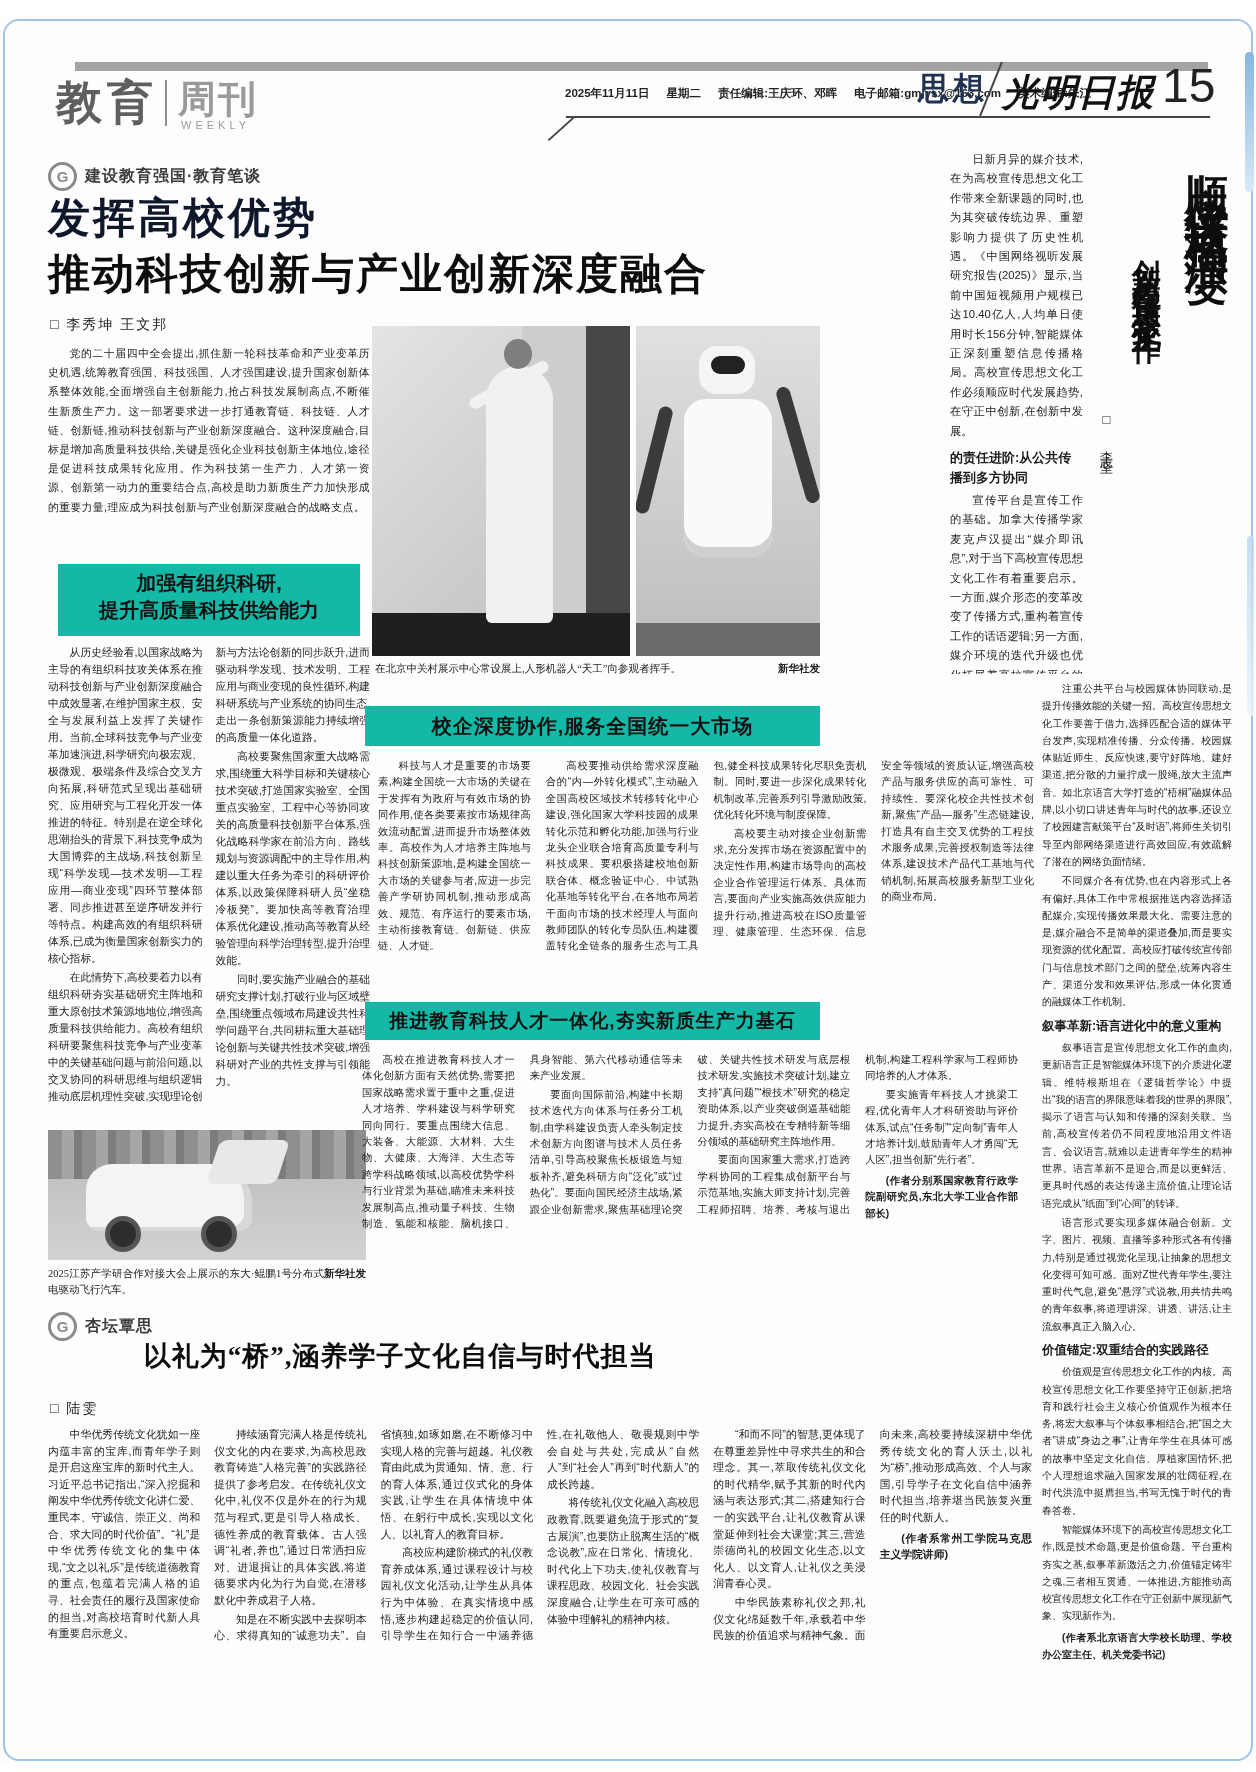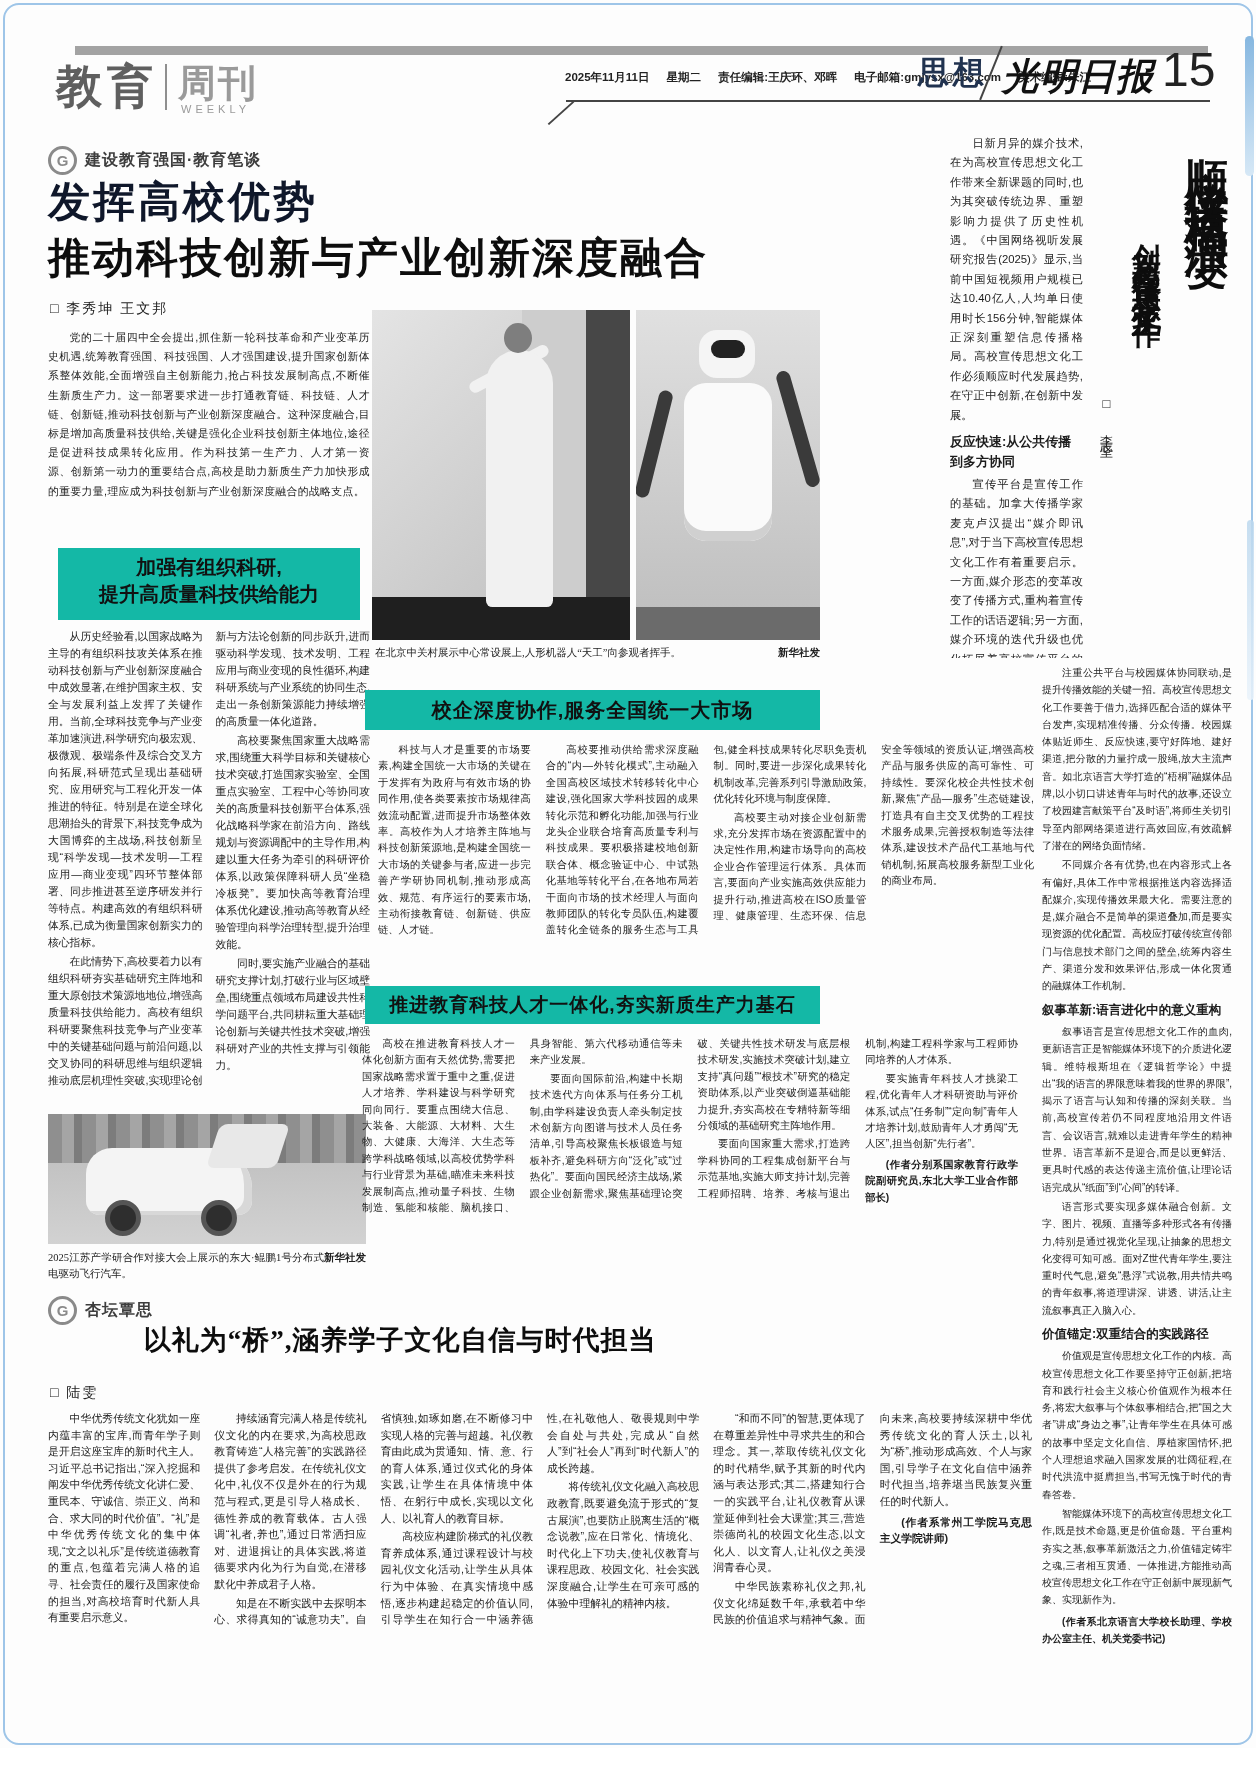--- a/index.html
+++ b/index.html
@@ -1,17 +1,17 @@
 <!DOCTYPE html>
 <html><head>
 <meta charset="utf-8">
 <style>
   html,body{margin:0;padding:0;background:#ffffff;}
   .page{position:relative;width:1256px;height:1748px;background:#fdfdfd;overflow:hidden;
-        font-family:"Liberation Sans","DejaVu Sans",sans-serif;color:#1c1c1c;}
+        font-family:"Liberation Sans","DejaVu Sans",sans-serif;color:#1c1c1c;margin-top:16px;}
   .frame{position:absolute;inset:3px;border:2px solid #9ec5e8;border-radius:16px;pointer-events:none;}
   .edge-bar1{position:absolute;right:2px;top:36px;width:9px;height:140px;
              background:linear-gradient(#86b7e0,#d6e8f6);border-radius:5px;}
   .edge-bar2{position:absolute;right:2px;top:520px;width:7px;height:180px;
              background:linear-gradient(#bcd8ee,#eaf3fb);border-radius:4px;opacity:.85;}
   .top-rule{position:absolute;left:75px;top:46px;width:1133px;height:9px;background:#a3a3a3;}
 
   
   .logo-main{position:absolute;left:56px;top:56px;font-size:46px;font-weight:900;color:#5f5f5f;letter-spacing:5px;}
   .logo-div{position:absolute;left:165px;top:64px;width:2px;height:46px;background:#8f8f8f;}
@@ -200,21 +200,21 @@
   <div class="mblockB">
       <div class="flow-p">高校在推进教育科技人才一体化创新方面有天然优势,需要把国家战略需求置于重中之重,促进人才培养、学科建设与科学研究同向同行。要重点围绕大信息、大装备、大能源、大材料、大生物、大健康、大海洋、大生态等跨学科战略领域,以高校优势学科与行业背景为基础,瞄准未来科技发展制高点,推动量子科技、生物制造、氢能和核能、脑机接口、具身智能、第六代移动通信等未来产业发展。</div>
       <div class="flow-p">要面向国际前沿,构建中长期技术迭代方向体系与任务分工机制,由学科建设负责人牵头制定技术创新方向图谱与技术人员任务清单,引导高校聚焦长板锻造与短板补齐,避免科研方向“泛化”或“过热化”。要面向国民经济主战场,紧跟企业创新需求,聚焦基础理论突破、关键共性技术研发与底层根技术研发,实施技术突破计划,建立支持“真问题”“根技术”研究的稳定资助体系,以产业突破倒逼基础能力提升,夯实高校在专精特新等细分领域的基础研究主阵地作用。</div>
       <div class="flow-p">要面向国家重大需求,打造跨学科协同的工程集成创新平台与示范基地,实施大师支持计划,完善工程师招聘、培养、考核与退出机制,构建工程科学家与工程师协同培养的人才体系。</div>
       <div class="flow-p">要实施青年科技人才挑梁工程,优化青年人才科研资助与评价体系,试点“任务制”“定向制”青年人才培养计划,鼓励青年人才勇闯“无人区”,担当创新“先行者”。</div>
       <div class="flow-credit">(作者分别系国家教育行政学院副研究员,东北大学工业合作部部长)</div>
     </div>
 
   <div class="r-intro">
       <div class="flow-p">日新月异的媒介技术,在为高校宣传思想文化工作带来全新课题的同时,也为其突破传统边界、重塑影响力提供了历史性机遇。《中国网络视听发展研究报告(2025)》显示,当前中国短视频用户规模已达10.40亿人,人均单日使用时长156分钟,智能媒体正深刻重塑信息传播格局。高校宣传思想文化工作必须顺应时代发展趋势,在守正中创新,在创新中发展。</div>
-      <div class="flow-h">反应快速:从公共传播到多方协同</div>
+      <div class="flow-h">的责任进阶:从公共传播到多方协同</div>
       <div class="flow-p">宣传平台是宣传工作的基础。加拿大传播学家麦克卢汉提出“媒介即讯息”,对于当下高校宣传思想文化工作有着重要启示。一方面,媒介形态的变革改变了传播方式,重构着宣传工作的话语逻辑;另一方面,媒介环境的迭代升级也优化拓展着高校宣传平台的布局思路,用青年喜闻乐见的方式讲好校园故事,让正能量引导大流量,推动校园宣传融入社会日常生活场景。</div>
     </div>
   <div class="v-head">
     <span class="vh1">顺应传播格局演变,</span>
     <span class="vh2">创新高校宣传思想文化工作</span>
     <span class="vbyline">□ 李志坚</span>
   </div>
   <div class="r-body">
       <div class="flow-p">注重公共平台与校园媒体协同联动,是提升传播效能的关键一招。高校宣传思想文化工作要善于借力,选择匹配合适的媒体平台发声,实现精准传播、分众传播。校园媒体贴近师生、反应快速,要守好阵地、建好渠道,把分散的力量拧成一股绳,放大主流声音。如北京语言大学打造的“梧桐”融媒体品牌,以小切口讲述青年与时代的故事,还设立了校园建言献策平台“及时语”,将师生关切引导至内部网络渠道进行高效回应,有效疏解了潜在的网络负面情绪。</div>
       <div class="flow-p">不同媒介各有优势,也在内容形式上各有偏好,具体工作中常根据推送内容选择适配媒介,实现传播效果最大化。需要注意的是,媒介融合不是简单的渠道叠加,而是要实现资源的优化配置。高校应打破传统宣传部门与信息技术部门之间的壁垒,统筹内容生产、渠道分发和效果评估,形成一体化贯通的融媒体工作机制。</div>

